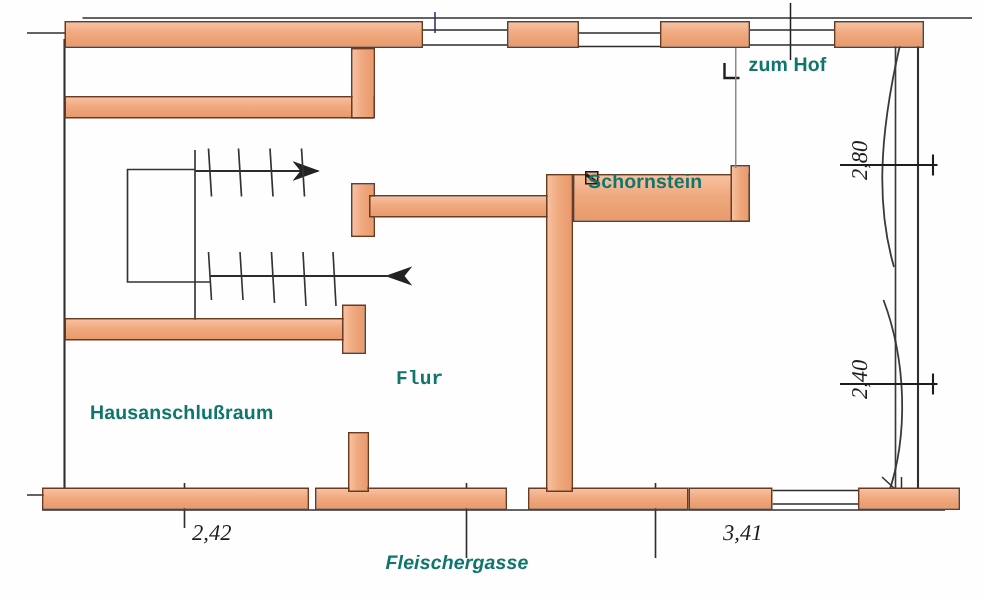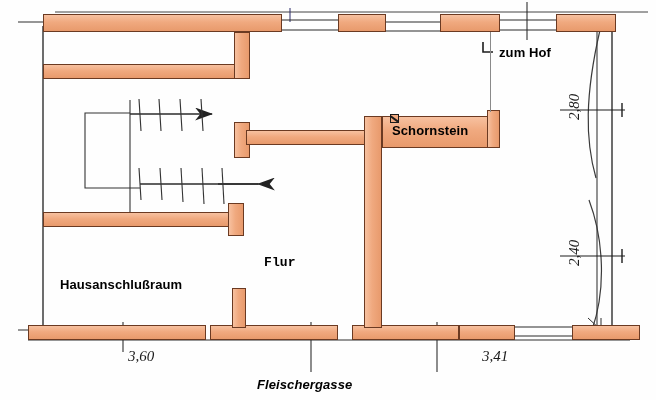--- a/index.html
+++ b/index.html
@@ -30,24 +30,23 @@
     position: absolute;
     background: #2f2f2f;
   }
 
   
   .lbl {
     position: absolute;
     font-family: "Liberation Sans", sans-serif;
     font-weight: bold;
     font-size: 13px;
-    color: #000000;
+    color: #0f766e;
     white-space: nowrap;
     letter-spacing: 0.1px;
-    margin-top: 10px;
   }
 
   .dim {
     position: absolute;
     font-family: "Liberation Serif", serif;
     font-size: 15px;
     color: #1c1c1c;
     white-space: nowrap;
     font-style: italic;
   }
@@ -196,18 +195,18 @@
 
 
 
   <span class="chimney-mark" style="left:390px; top:114px;"></span>
   <span class="lbl" style="left:392px; top:113px;">Schornstein</span>
 
   <span class="lbl" style="left:499px; top:35px;">zum Hof</span>
 
   <span class="lbl" style="left:257px; top:367px;font-style:italic;">Fleischergasse</span>
 
-  <span class="dim" style="left:128px; top:348px;">3,60</span>
+  <span class="dim" style="left:128px; top:348px;">2,42</span>
   <span class="dim" style="left:482px; top:348px;">3,41</span>
   <span class="dim rot" style="left:566px; top:120px;">2,80</span>
   <span class="dim rot" style="left:566px; top:266px;">2,40</span>
 
 </div>
 
 </body></html>

